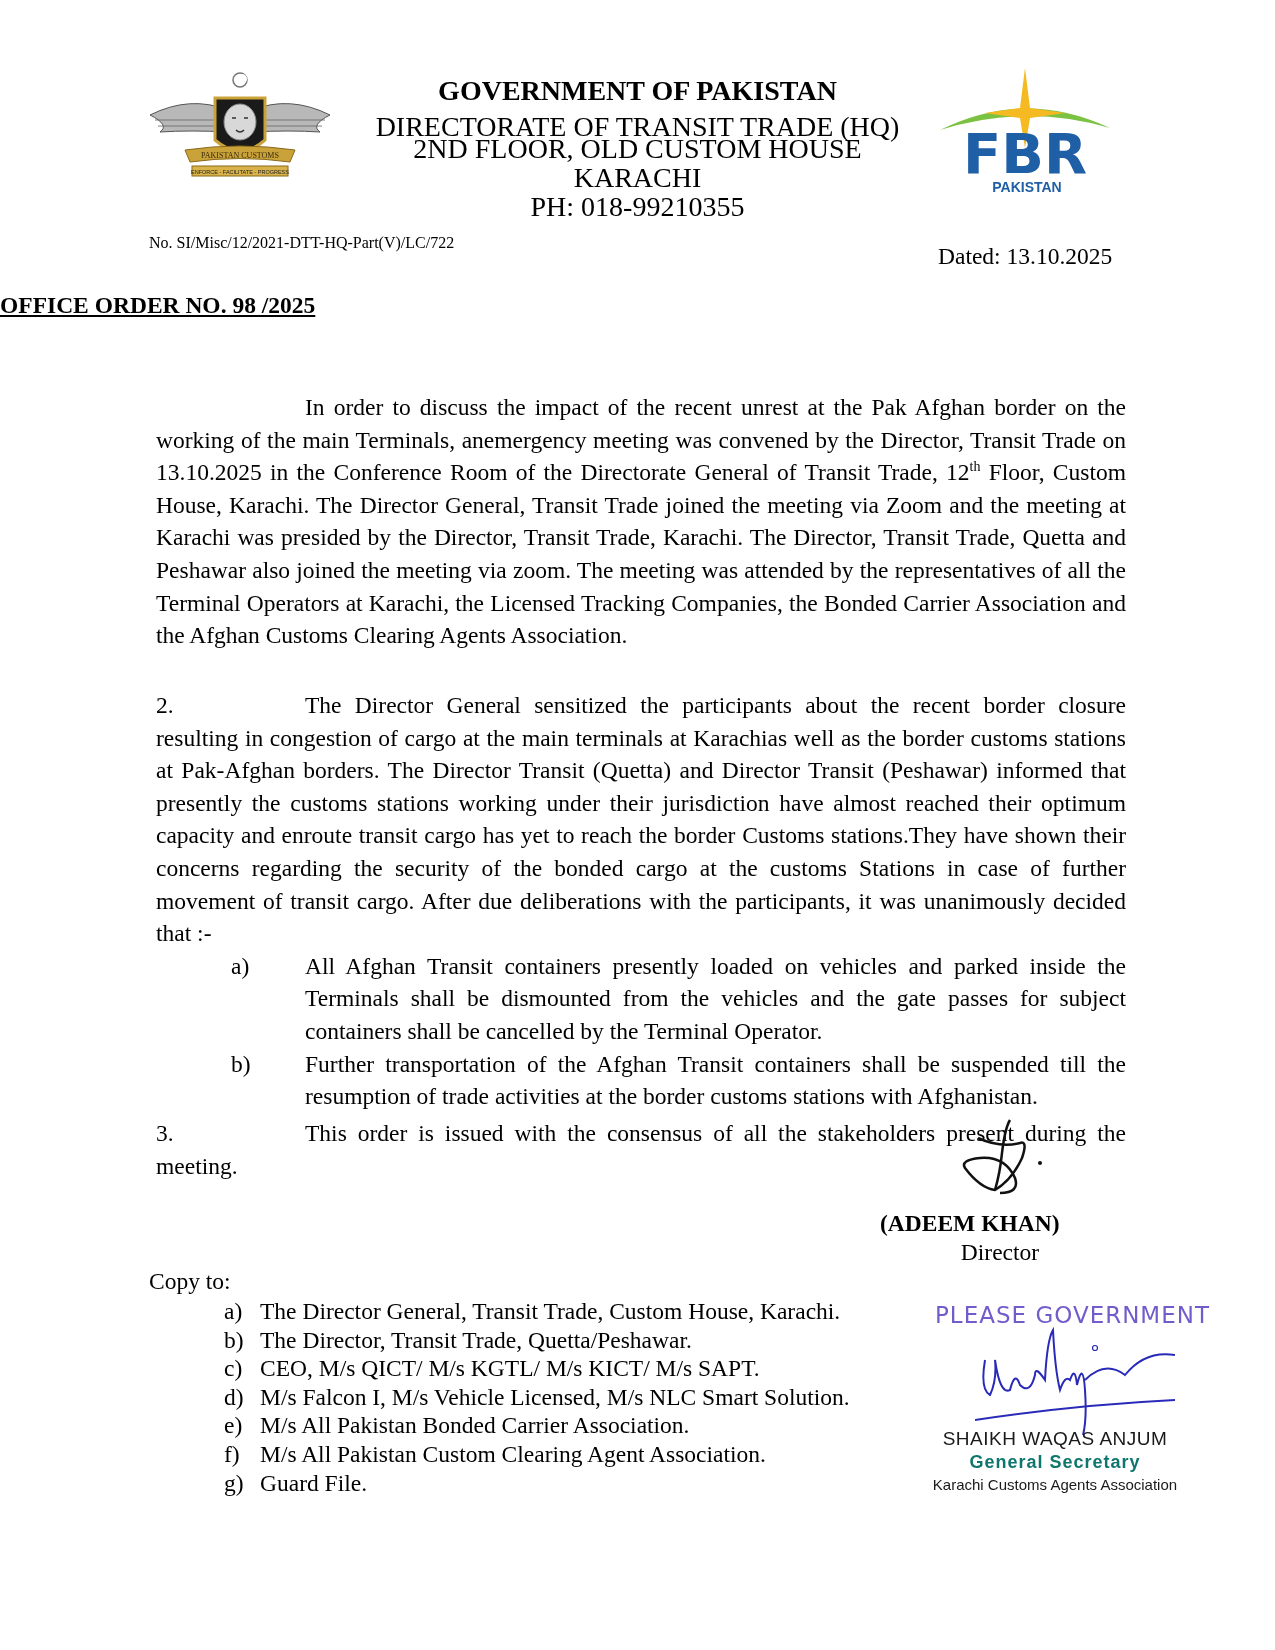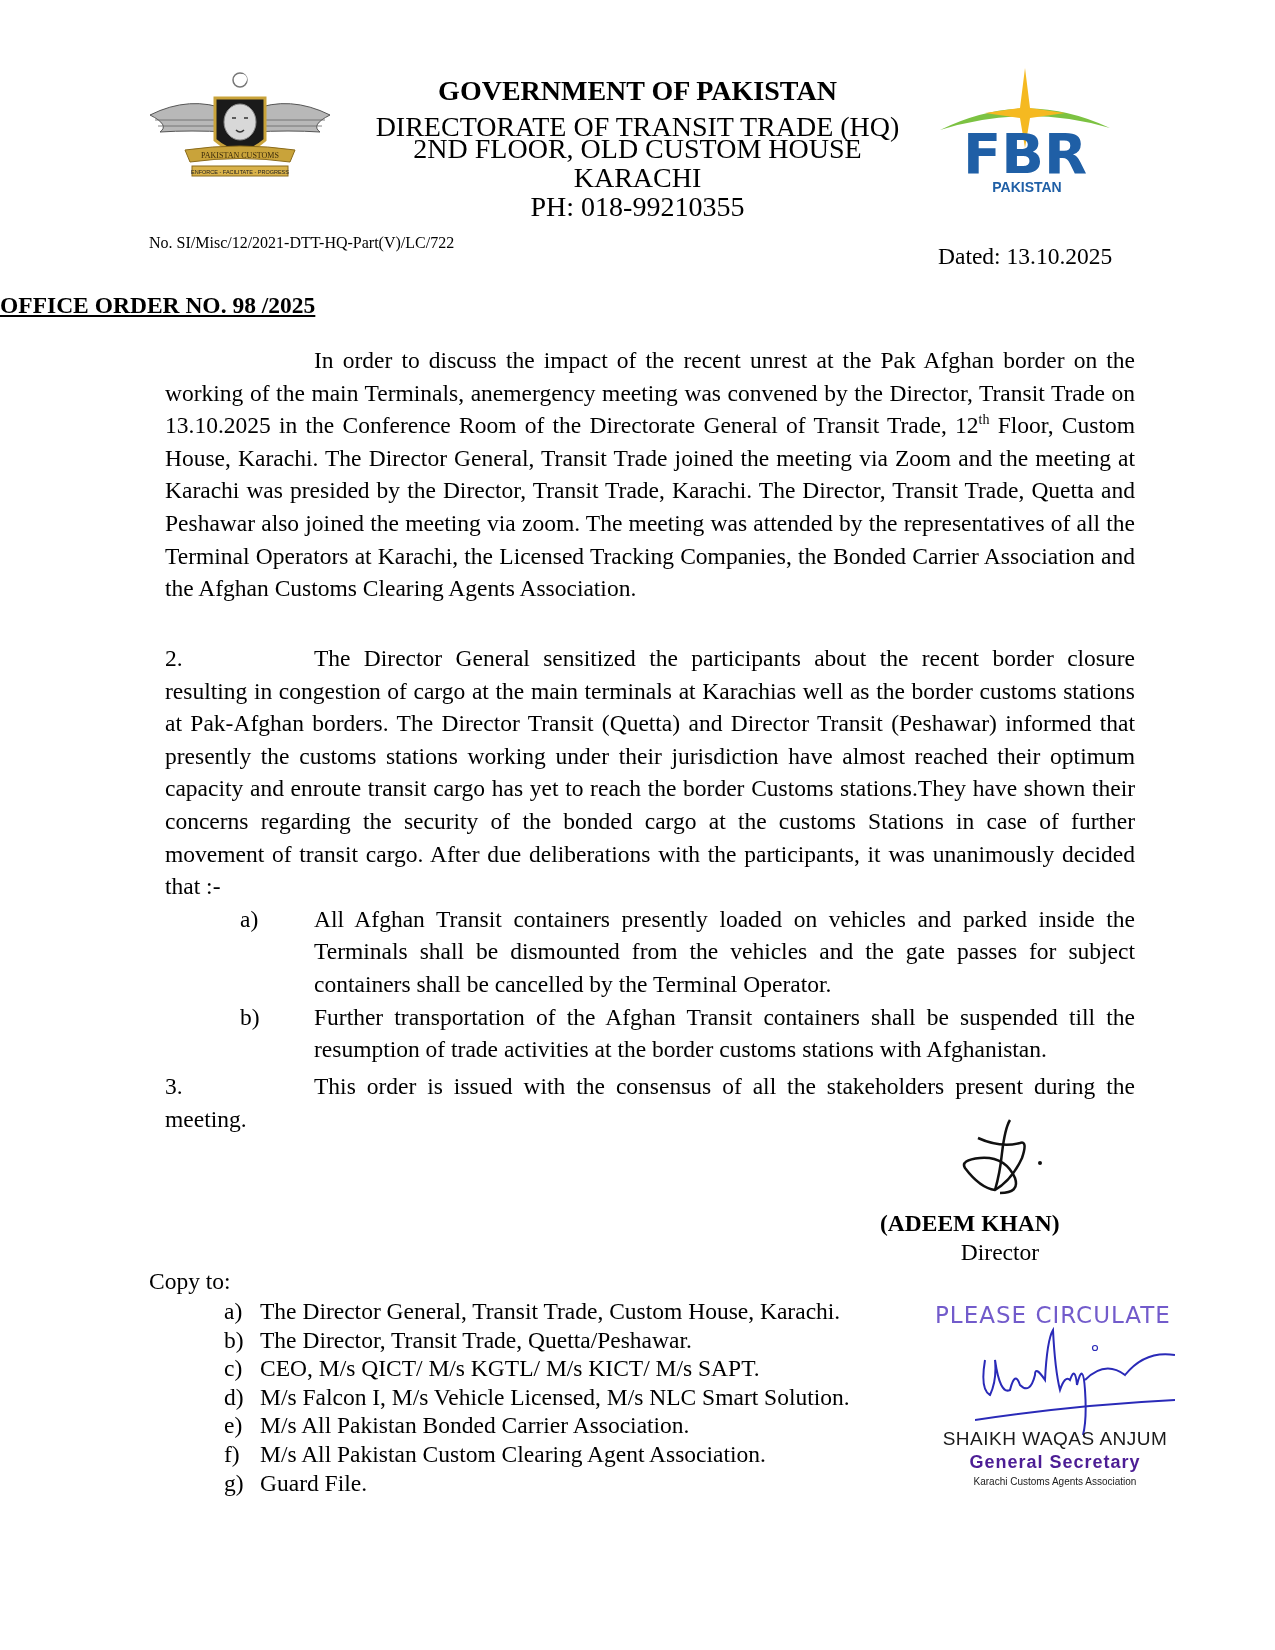--- a/index.html
+++ b/index.html
@@ -16,21 +16,21 @@
   #h-addr { top:134px; }
   #h-city { top:163px; }
   #h-ph { top:192px; }
 
   #refno { left:149px; top:234px; font-size:16px; }
   #dated { left:938px; top:234px; font-size:23.5px;margin-top:9px; }
   #order-title { left:0; width:1275px; top:292px; text-align:left; font-size:23.5px;
                  font-weight:bold; text-decoration:underline; }
 
   
-  .para { left:165px; width:970px; font-size:23.5px; line-height:32.6px; text-align:justify; }
+  .para { left:156px; width:970px; font-size:23.5px; line-height:32.6px; text-align:justify;margin-top:47px; }
   .para p { margin:0; }
   .indent { text-indent:149px; }
   .num-line { display:flex; }
   .num-line .num { width:149px; flex:0 0 149px; }
   .num-line .txt { flex:1; text-align:justify; }
   .sub { display:flex; margin-left:75px; }
   .sub .lbl { width:74px; flex:0 0 74px; }
   .sub .txt { flex:1; text-align:justify; }
 
   #p1 { top:344px; }
@@ -48,23 +48,23 @@
   #copy-list li { display:flex; }
   #copy-list .lbl { width:36px; flex:0 0 36px; }
 
   
   #stamp-text { left:935px; top:1302px; font-family:"DejaVu Sans","Liberation Sans",sans-serif;
                 font-size:23px; color:#5a3fc2; letter-spacing:1px; opacity:0.85; }
   #sig2 { left:975px; top:1320px; width:200px; height:120px; }
   #stamp-name { left:925px; width:260px; top:1428px; text-align:center;
                 font-family:"Liberation Sans","DejaVu Sans",sans-serif; font-size:19px; color:#1a1a1a; letter-spacing:0.5px; }
   #stamp-title { left:925px; width:260px; top:1452px; text-align:center;
-                 font-family:"Liberation Sans","DejaVu Sans",sans-serif; font-size:18px; font-weight:bold; color:#4c1d95; letter-spacing:1px; }
+                 font-family:"Liberation Sans","DejaVu Sans",sans-serif; font-size:18px; font-weight:bold; color:#0f766e; letter-spacing:1px; }
   #stamp-assoc { left:925px; width:260px; top:1476px; text-align:center;
-                 font-family:"Liberation Sans","DejaVu Sans",sans-serif; font-size:10px; color:#1a1a1a; }
+                 font-family:"Liberation Sans","DejaVu Sans",sans-serif; font-size:15px; color:#1a1a1a; }
 </style>
 </head>
 <body>
 
 <svg id="emblem" class="abs" viewBox="0 0 200 120">
   <g>
     <circle cx="100" cy="10" r="7" fill="none" stroke="#777" stroke-width="1.5"></circle>
     <circle cx="102" cy="9" r="5" fill="#fff"></circle>
   </g>
   <path d="M10 45 Q50 25 88 40 L88 62 Q50 60 20 62 Q30 55 10 45 Z" fill="#b8b8b8" stroke="#555" stroke-width="1"></path>
@@ -157,21 +157,21 @@
   <li>
       <span class="lbl">f)</span>
       <span>M/s All Pakistan Custom Clearing Agent Association.</span>
     </li>
   <li>
       <span class="lbl">g)</span>
       <span>Guard File.</span>
     </li>
 </ul>
 
-<div id="stamp-text" class="abs">PLEASE CIRCULATE</div>
+<div id="stamp-text" class="abs">PLEASE GOVERNMENT</div>
 <svg id="sig2" class="abs" viewBox="0 0 200 120">
   <path d="M10 40 Q5 70 15 75 Q22 60 20 40 Q25 75 35 70 Q40 50 45 65 Q55 75 60 55 Q60 45 70 60 Q72 20 78 10 Q80 50 85 70 Q90 55 95 60 Q100 45 102 65 Q108 40 110 70 Q112 100 108 115 M110 60 Q130 40 150 55 Q170 30 200 35" stroke="#2a2ab8" stroke-width="2" fill="none"></path>
   <path d="M0 100 Q100 85 200 80" stroke="#2a2ab8" stroke-width="1.8" fill="none"></path>
   <circle cx="120" cy="28" r="2.5" fill="none" stroke="#2a2ab8" stroke-width="1.2"></circle>
 </svg>
 <div id="stamp-name" class="abs">SHAIKH WAQAS ANJUM</div>
 <div id="stamp-title" class="abs">General Secretary</div>
 <div id="stamp-assoc" class="abs">Karachi Customs Agents Association</div>
 
 </body></html>

